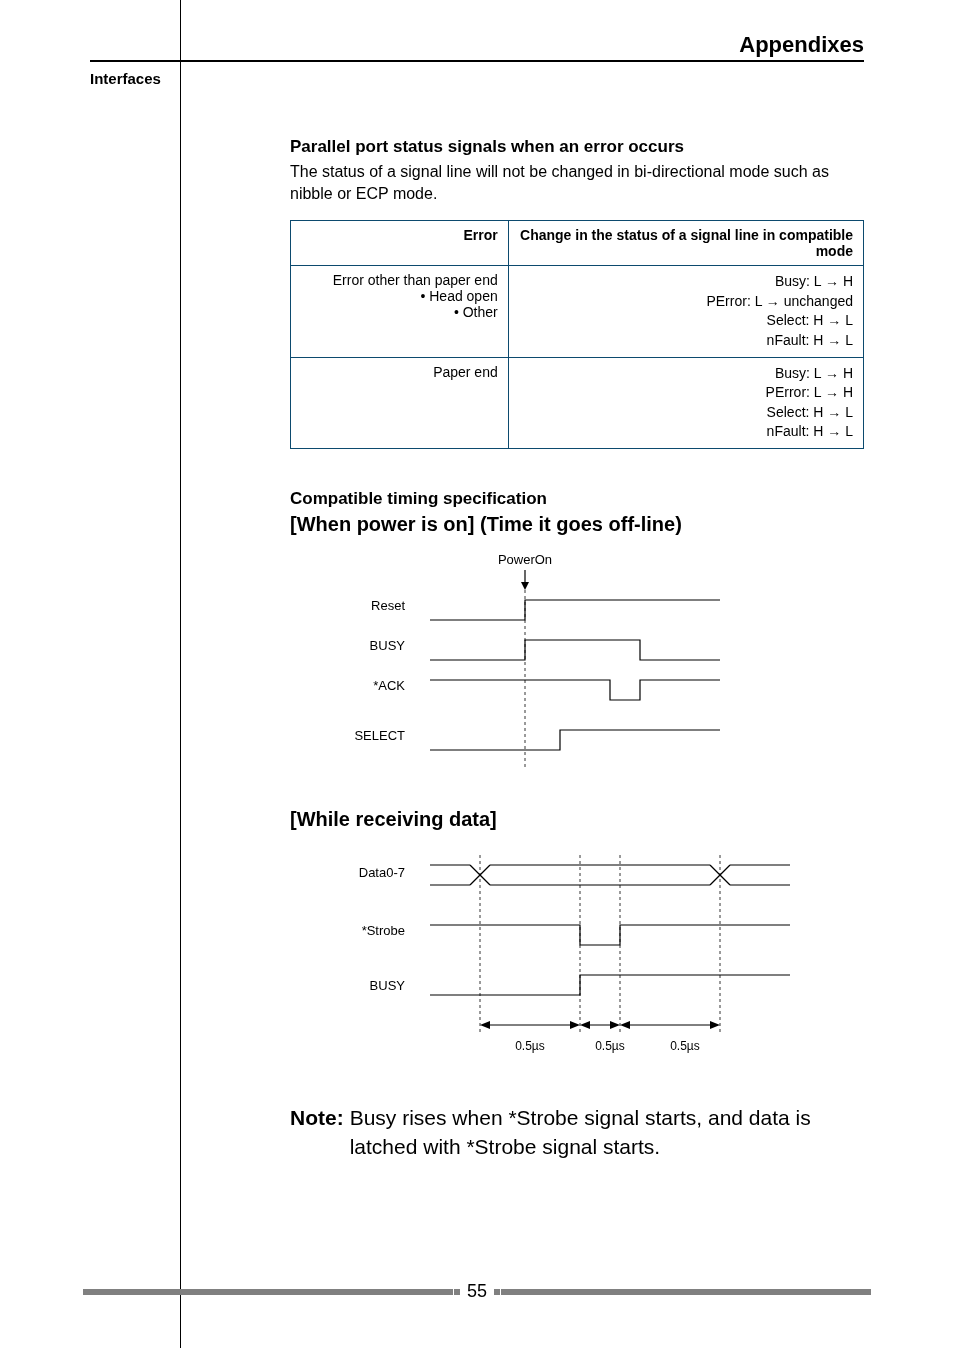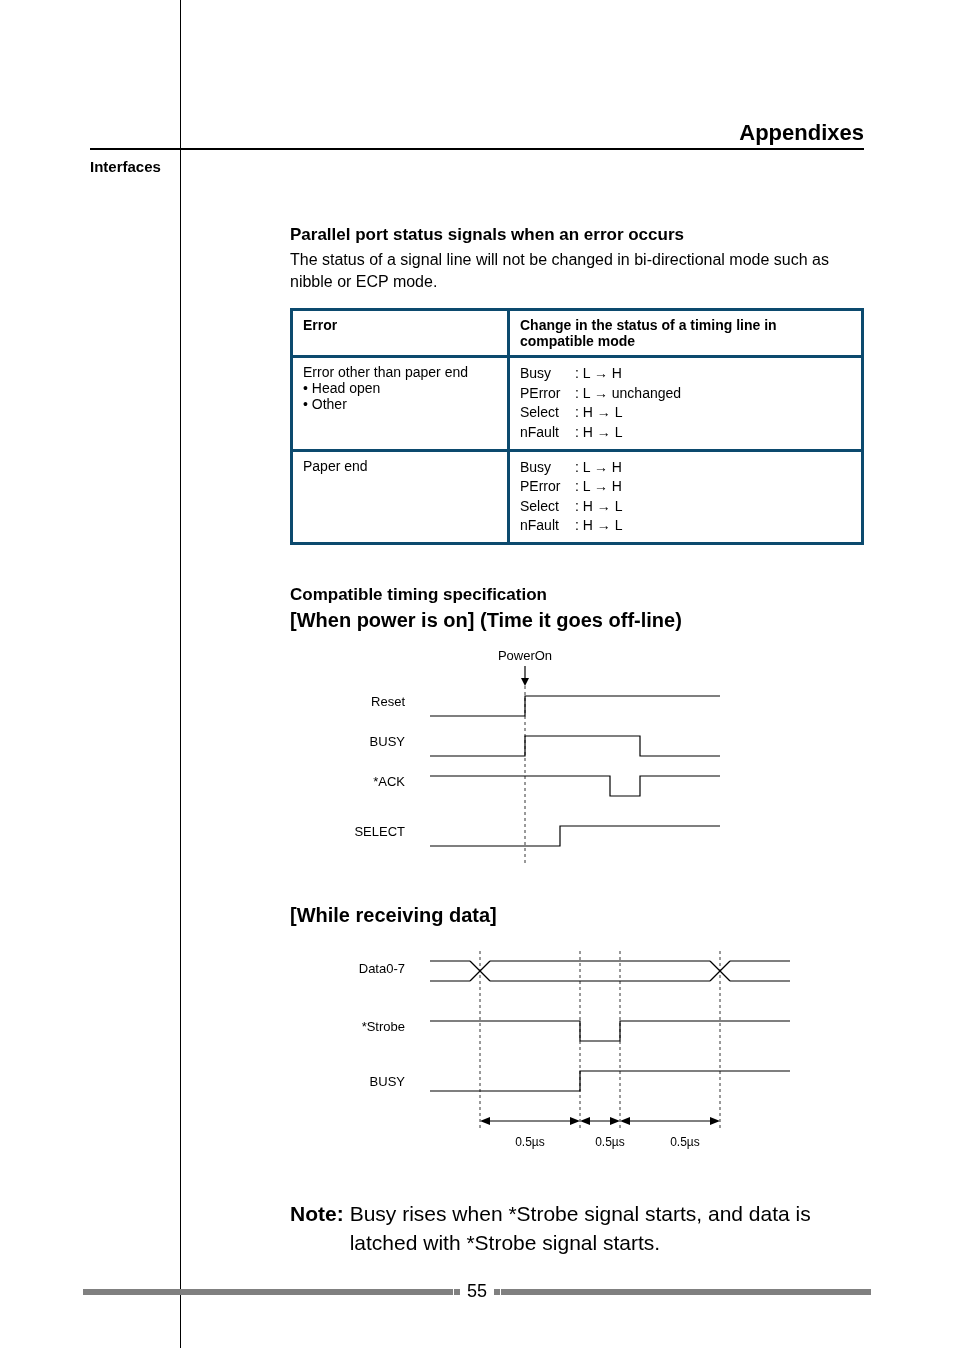--- a/index.html
+++ b/index.html
@@ -5,21 +5,21 @@
   * { box-sizing: border-box; margin: 0; padding: 0; }
   body {
     width: 954px;
     height: 1348px;
     background: #fff;
     font-family: "Frutiger", "Segoe UI", Arial, sans-serif;
     color: #000;
     position: relative;
   }
   .page {
-    padding: 120px 90px 60px 90px;
+    padding: 32px 90px 60px 90px;
   }
   .running-head {
     text-align: right;
     font-weight: 600;
     font-size: 22px;
     margin-bottom: 2px;
   }
   .head-rule {
     border: none;
     border-top: 2px solid #000;
@@ -52,23 +52,23 @@
     line-height: 1.35;
     margin-bottom: 16px;
   }
   table.error-table {
     width: 100%;
     border-collapse: collapse;
     font-size: 14px;
     margin-bottom: 40px;
   }
   table.error-table th, table.error-table td {
-    border: 3px solid #0c4a6e;
+    border: 1px solid #0c4a6e;
     padding: 6px 10px;
-    text-align: left;
+    text-align: right;
     vertical-align: top;
   }
   table.error-table th {
     font-weight: 600;
   }
   .sig-lines div { line-height: 1.4; }
   .sig-label { display: inline-block; width: 55px; }
   .sec-sub {
     font-weight: 700;
     font-size: 20px;
@@ -125,21 +125,21 @@
 
   <div class="content">
 
     <div class="sec-title">Parallel port status signals when an error occurs</div>
     <div class="body-text">The status of a signal line will not be changed in bi-directional mode such as nibble or ECP mode.</div>
 
     <table class="error-table">
       <thead>
         <tr>
           <th style="width:38%">Error</th>
-          <th>Change in the status of a timing line in compatible mode</th>
+          <th>Change in the status of a signal line in compatible mode</th>
         </tr>
       </thead>
       <tbody>
         <tr>
           <td>
             <div>Error other than paper end</div>
             <div>• Head open</div>
             <div>• Other</div>
           </td>
           <td>

